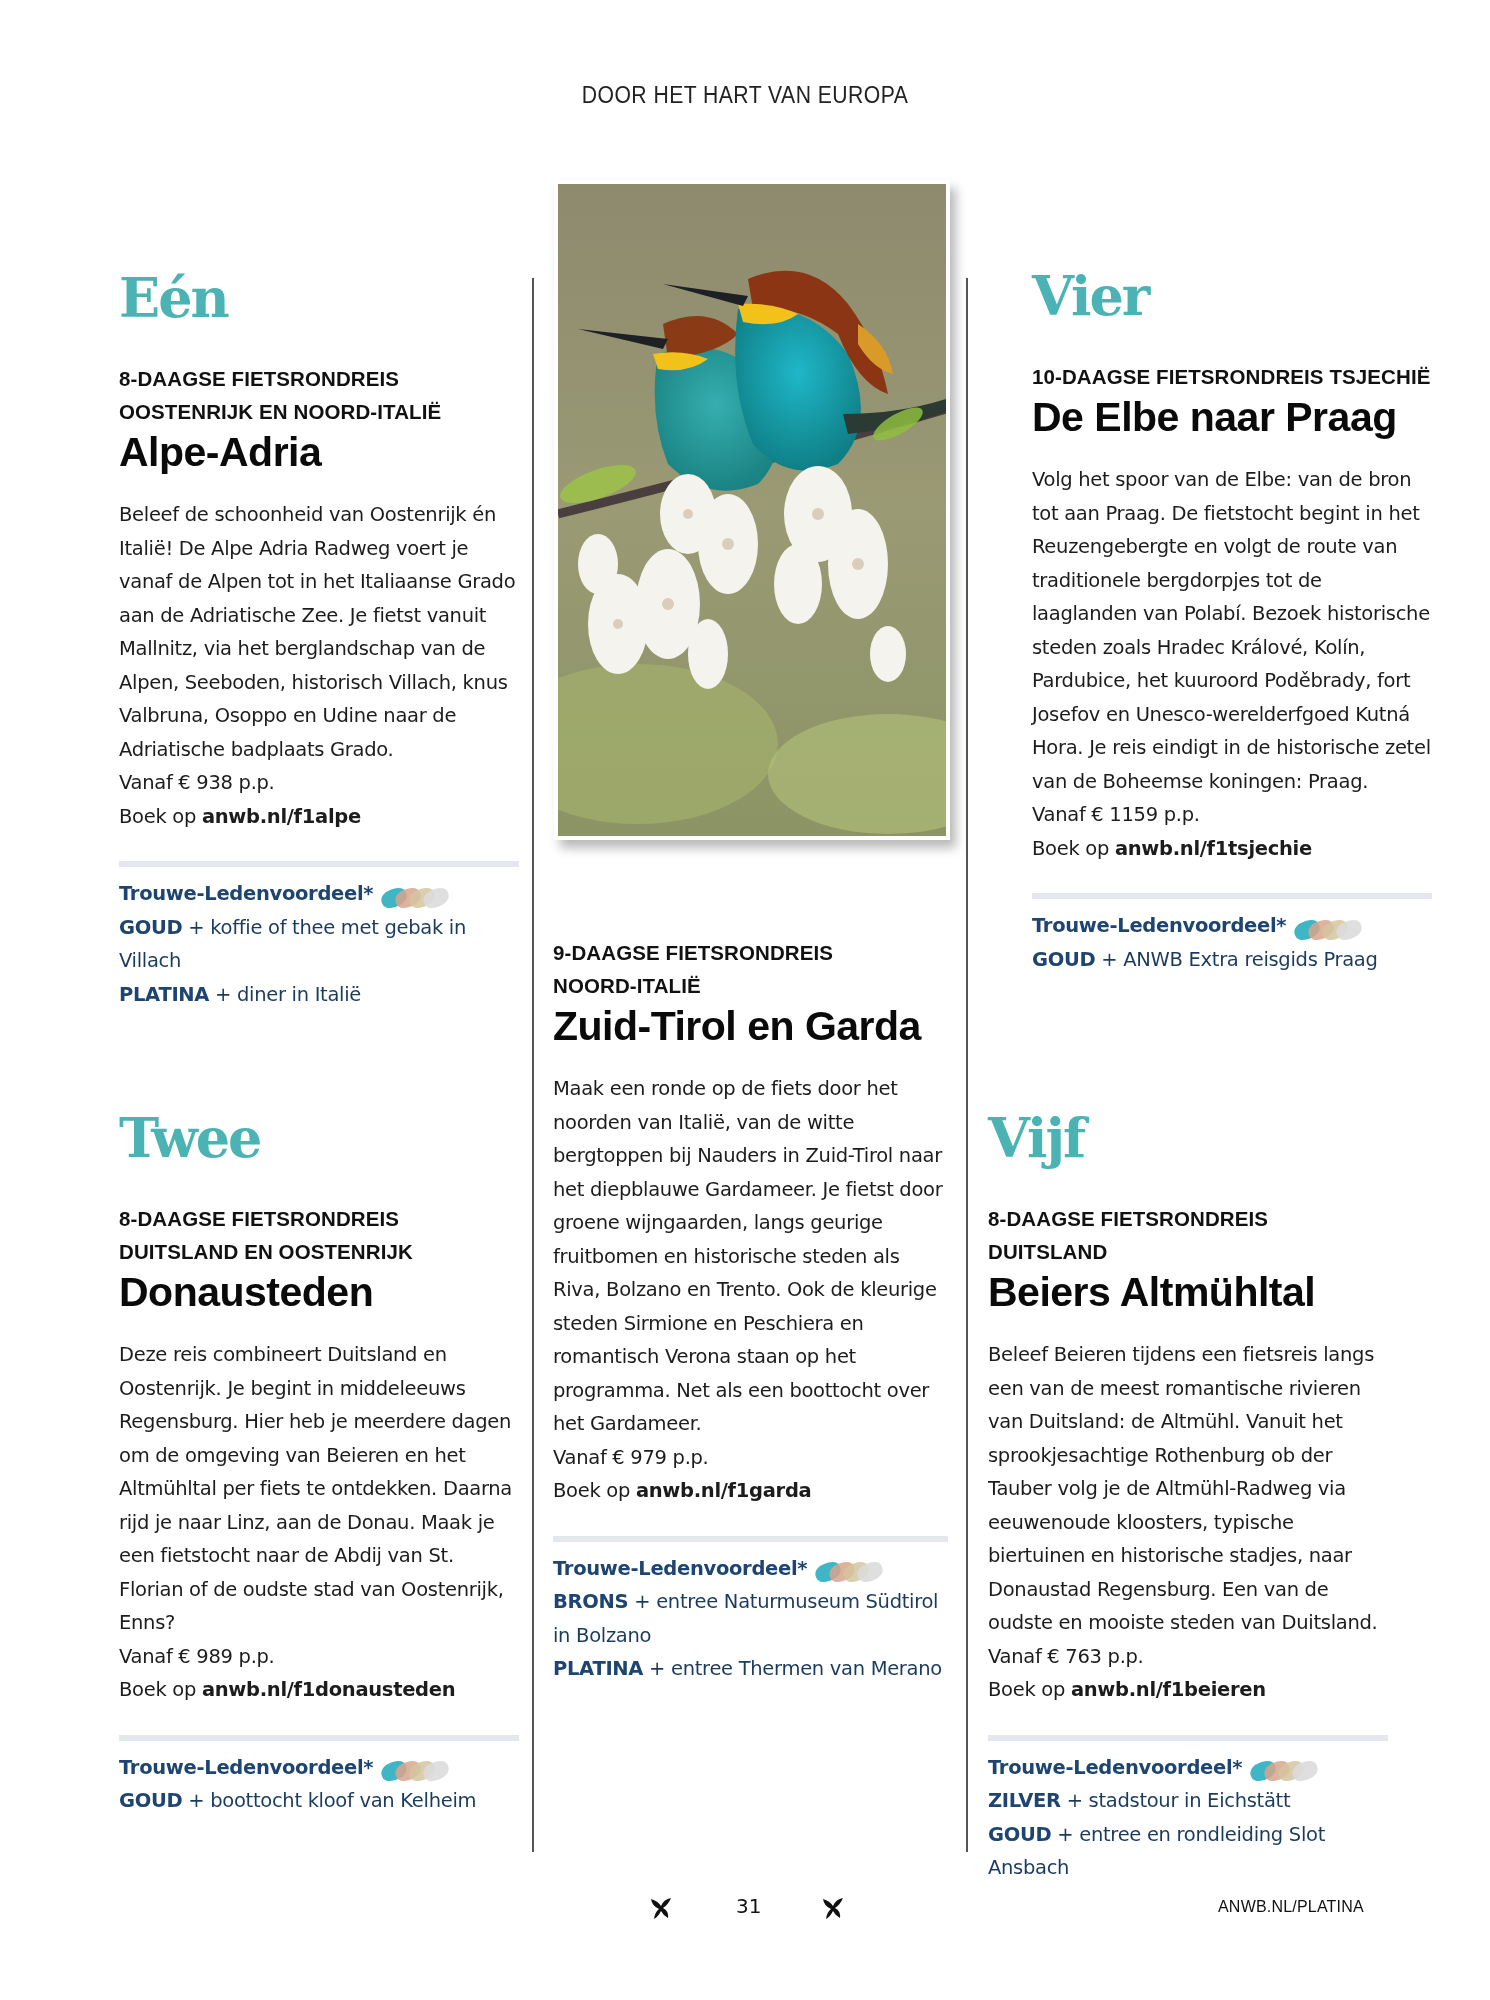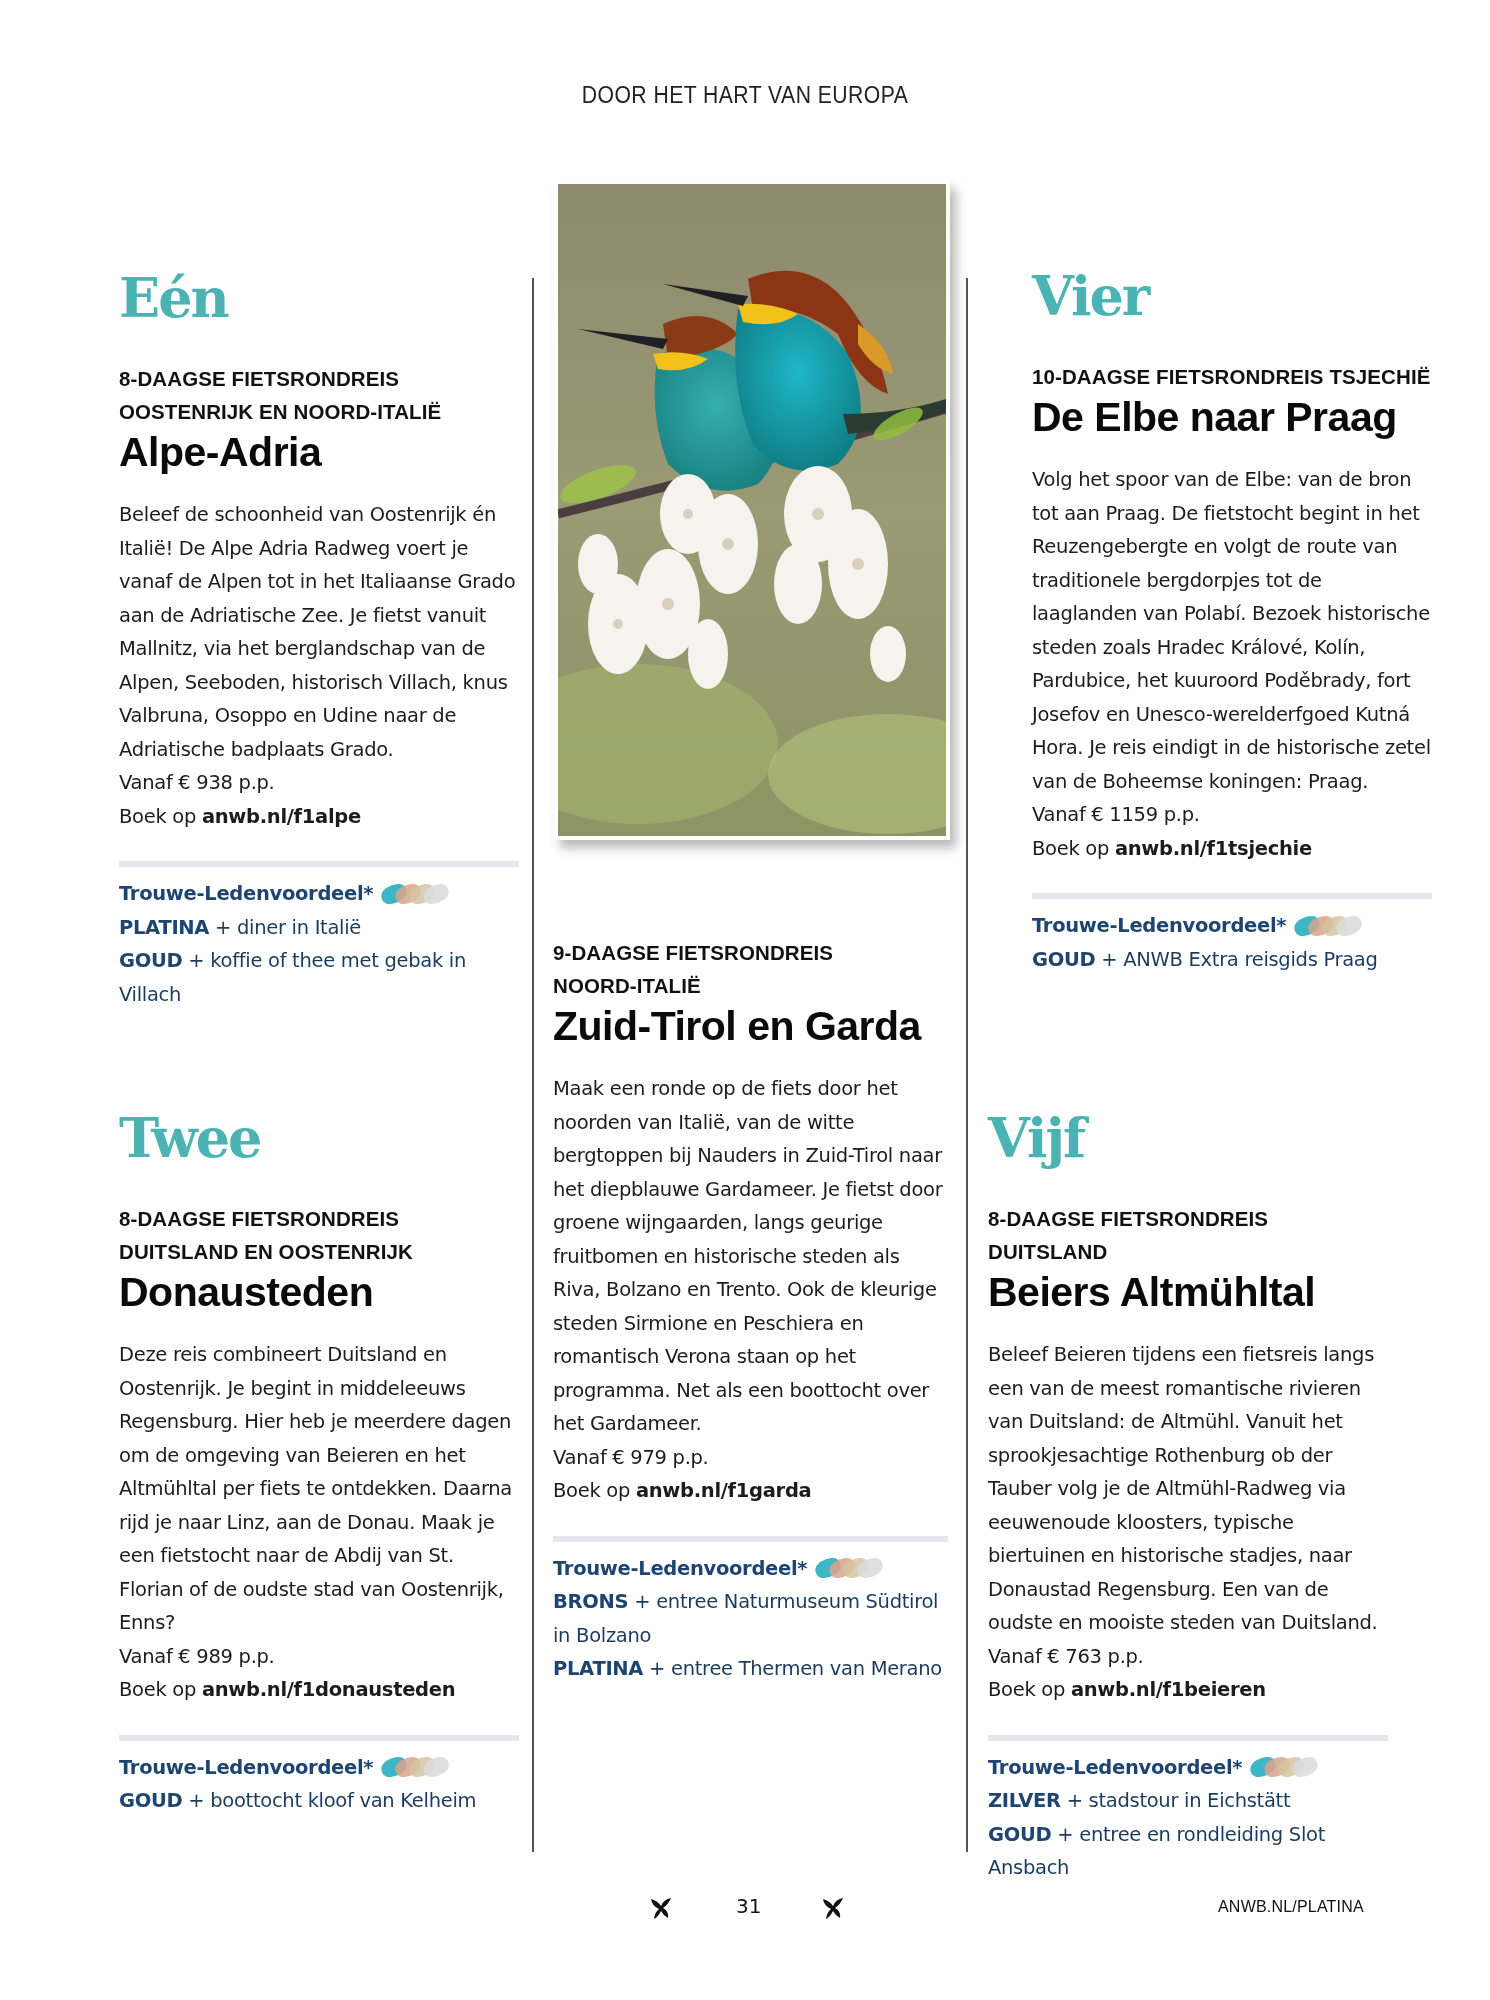--- a/index.html
+++ b/index.html
@@ -40,21 +40,21 @@
     line-height: 33.5px; color: #1c1c1c; letter-spacing: -0.3px;
   }
   .body p { margin: 0; }
   .body .link { font-weight: bold; }
 
   .perk {
     margin-top: 28px; border-top: 6px solid #e4e8ee; padding-top: 10px;
     font-family: "DejaVu Sans", sans-serif; font-size: 19.5px; line-height: 33.5px;
     color: #1b3b5e; letter-spacing: -0.3px;
   }
-  .perk .perk-head { font-weight: bold; color: #1e4471; display: flex; align-items: center; gap: 8px; }
+  .perk .perk-head { font-weight: bold; color: #1e4471; display: flex; align-items: flex-end; gap: 8px; }
   .perk .tier { font-weight: bold; color: #1e4471; }
 
   .cards-icon { display: inline-flex; align-items: center; position: relative; width: 72px; height: 26px; }
   .cards-icon span { position: absolute; top: 4px; width: 26px; height: 18px; border-radius: 50% 40% 50% 40%; transform: rotate(-18deg); }
   .cards-icon .c1 { left: 0;  background: #3fb6c6; }
   .cards-icon .c2 { left: 14px; background: #d9a48c; opacity: .85; }
   .cards-icon .c3 { left: 28px; background: #d4c6a0; opacity: .85; }
   .cards-icon .c4 { left: 42px; background: #dcdcdc; opacity: .9; }
 
   .photo-frame {
@@ -95,22 +95,22 @@
     <div class="perk">
       <div class="perk-head">
         <span>Trouwe-Ledenvoordeel*</span>
         <span class="cards-icon">
             <span class="c1"></span>
             <span class="c2"></span>
             <span class="c3"></span>
             <span class="c4"></span>
           </span>
       </div>
+      <div><span class="tier">GOUD</span><span> + koffie of thee met gebak in Villach</span></div>
       <div><span class="tier">PLATINA</span><span> + diner in Italië</span></div>
-      <div><span class="tier">GOUD</span><span> + koffie of thee met gebak in Villach</span></div>
     </div>
   </section>
 
   <section class="section" style="top:1108px;">
     <div class="num">Twee</div>
     <div class="kicker">
       <div>8-DAAGSE FIETSRONDREIS</div>
       <div>DUITSLAND EN OOSTENRIJK</div>
     </div>
     <h2 class="title">Donausteden</h2>

